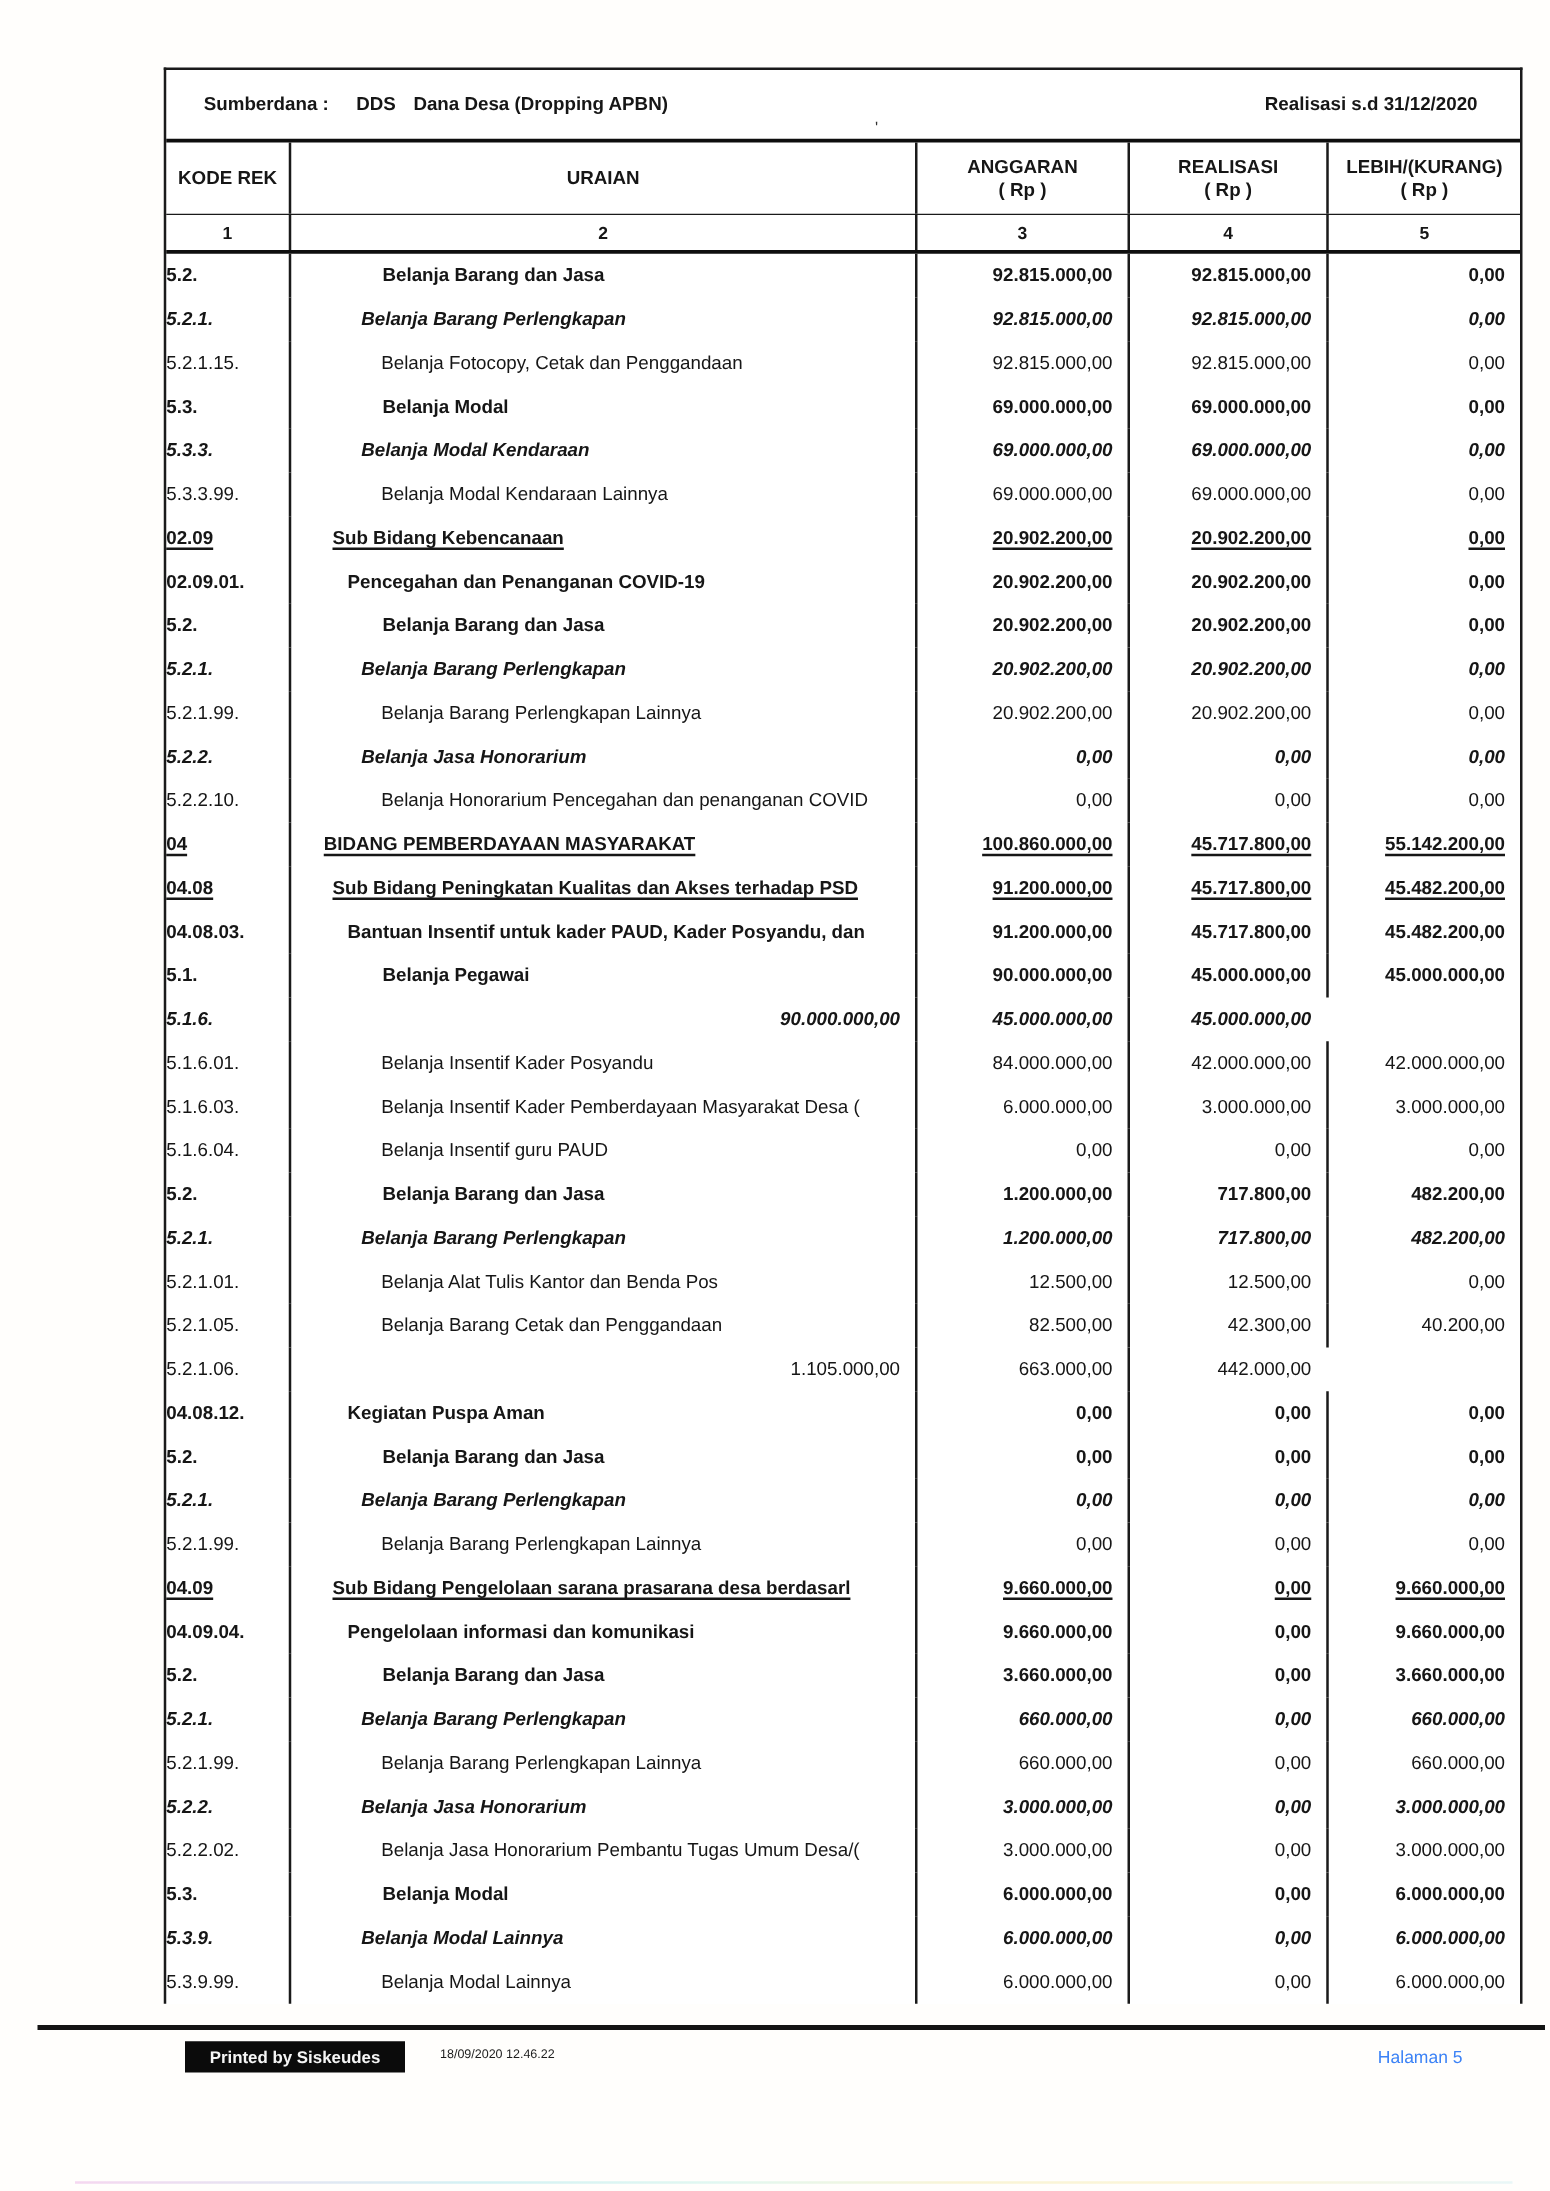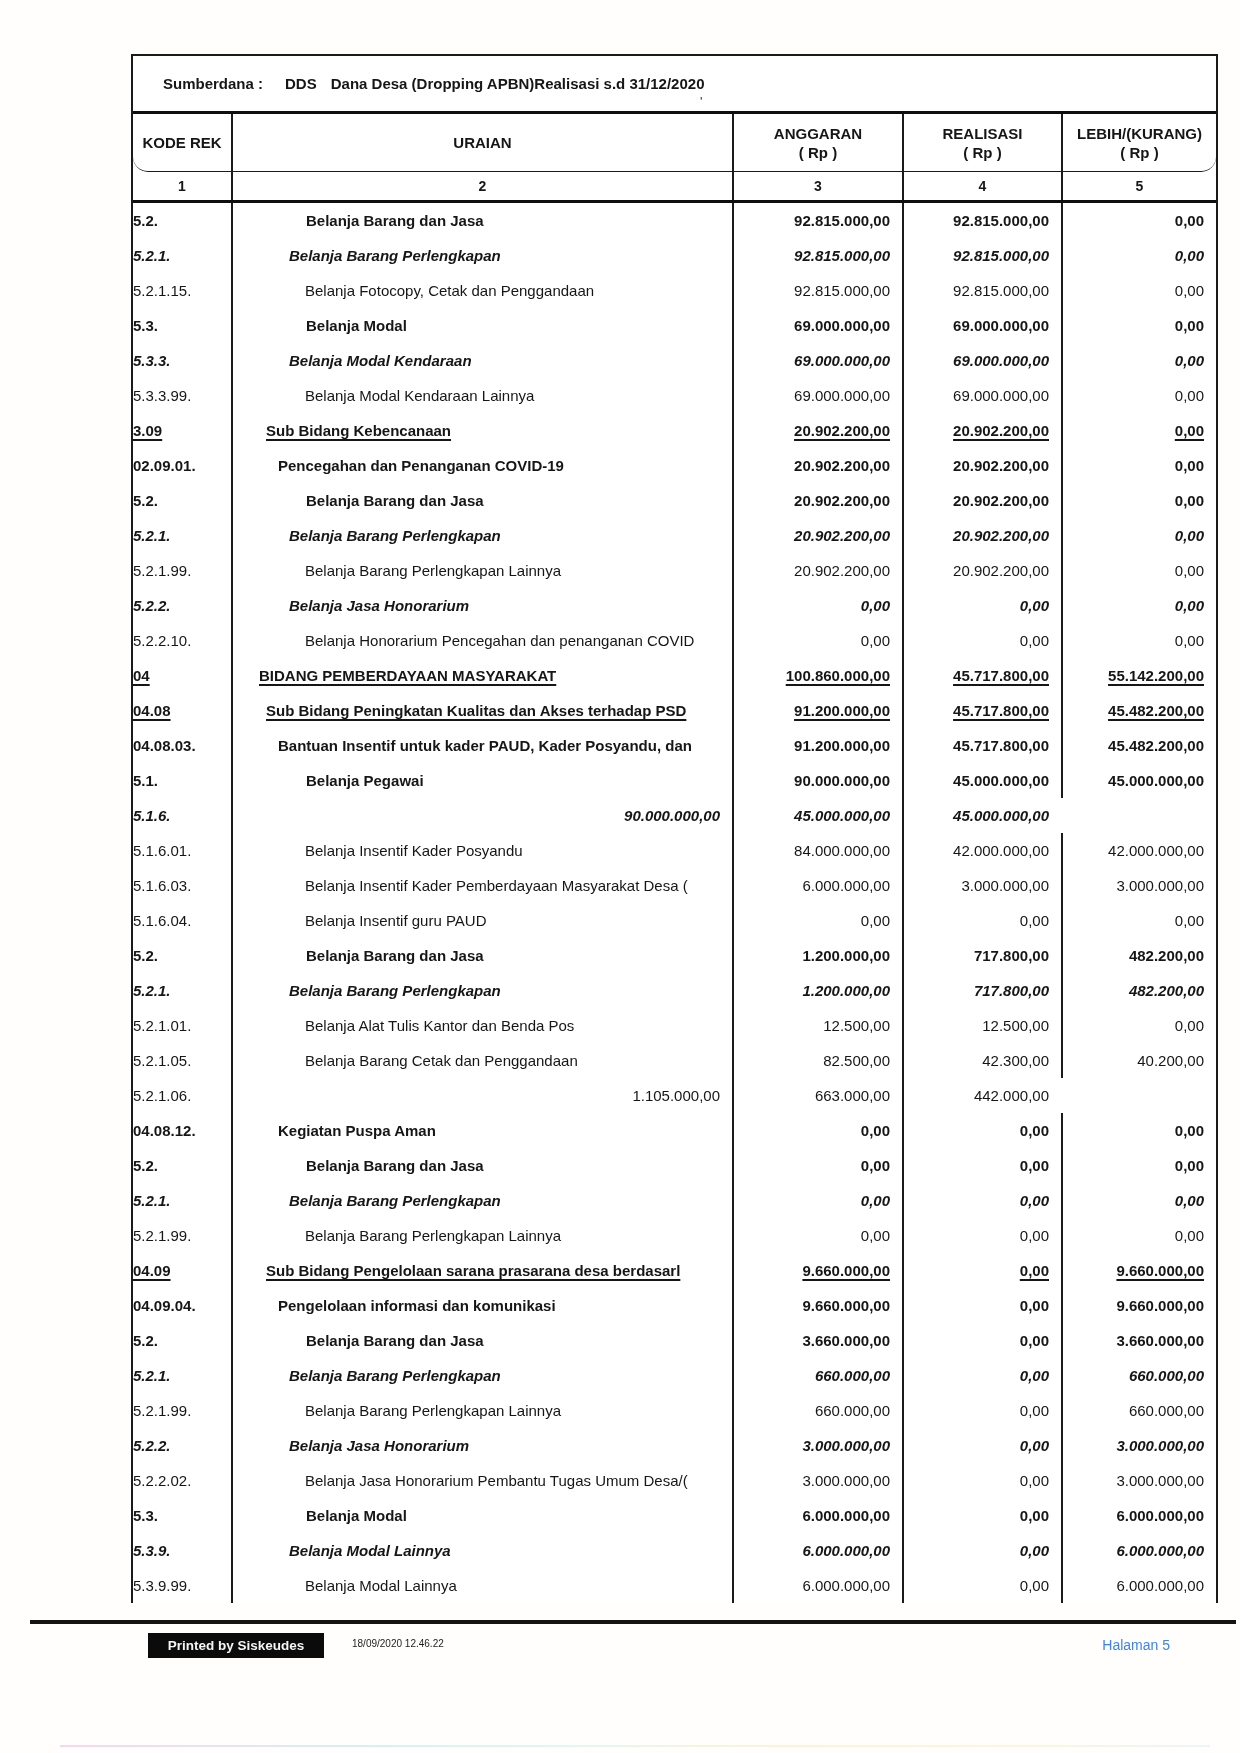--- a/index.html
+++ b/index.html
@@ -3,31 +3,31 @@
 <meta charset="utf-8">
 <style>
   html,body{margin:0;padding:0;background:#fff;}
   .page{position:relative;width:1240px;height:1753px;background:#fffefc;
         font-family:"Liberation Sans","DejaVu Sans",sans-serif;color:#161616;overflow:hidden;}
 
   
   .rpt{position:absolute;left:131px;top:54px;width:1083px;
        border:2.5px solid #1a1a1a;border-bottom:none;box-sizing:content-box;background:#fff;}
 
-  .band1{height:55px;display:flex;align-items:center;
+  .band1{height:55px;display:flex;align-items:center;justify-content:space-between;
          border-bottom:3px solid #0e0e0e;padding:0 34px 0 30px;}
   .band1 .src{display:flex;align-items:baseline;gap:14px;font-size:15px;font-weight:700;}
   .band1 .code{margin-left:8px;}
   .band1 .real{font-size:15px;font-weight:700;}
 
   .grid{display:grid;grid-template-columns:98px 501px 170px 159px 155px;}
   .cell{box-sizing:border-box;min-width:0;}
   .c2,.c3,.c4,.c5{border-left:2px solid #1a1a1a;}
 
-  .band2{height:57px;border-bottom:1.5px solid #1a1a1a;border-radius:15px;}
+  .band2{height:57px;border-bottom:1.5px solid #1a1a1a;}
   .band2 .cell{display:flex;flex-direction:column;align-items:center;justify-content:center;
                font-size:15px;font-weight:700;line-height:19px;text-align:center;}
   .band3{height:28px;border-bottom:3px solid #0e0e0e;}
   .band3 .cell{display:flex;align-items:center;justify-content:center;
                font-size:14px;font-weight:700;}
 
   
   .trow{height:35px;}
   .trow .cell{display:flex;align-items:center;font-size:15px;}
   .kode{}
@@ -198,21 +198,21 @@
           </div>
           <div class="cell c4 num">
             <span class="t">69.000.000,00</span>
           </div>
           <div class="cell c5 num">
             <span class="t">0,00</span>
           </div>
         </div>
         <div class="trow grid s-header">
           <div class="cell c1 kode">
-            <span class="t">3.09</span>
+            <span class="t">02.09</span>
           </div>
           <div class="cell c2 uraian ind-1">
             <span class="t">Sub Bidang Kebencanaan</span>
           </div>
           <div class="cell c3 num">
             <span class="t">20.902.200,00</span>
           </div>
           <div class="cell c4 num">
             <span class="t">20.902.200,00</span>
           </div>

